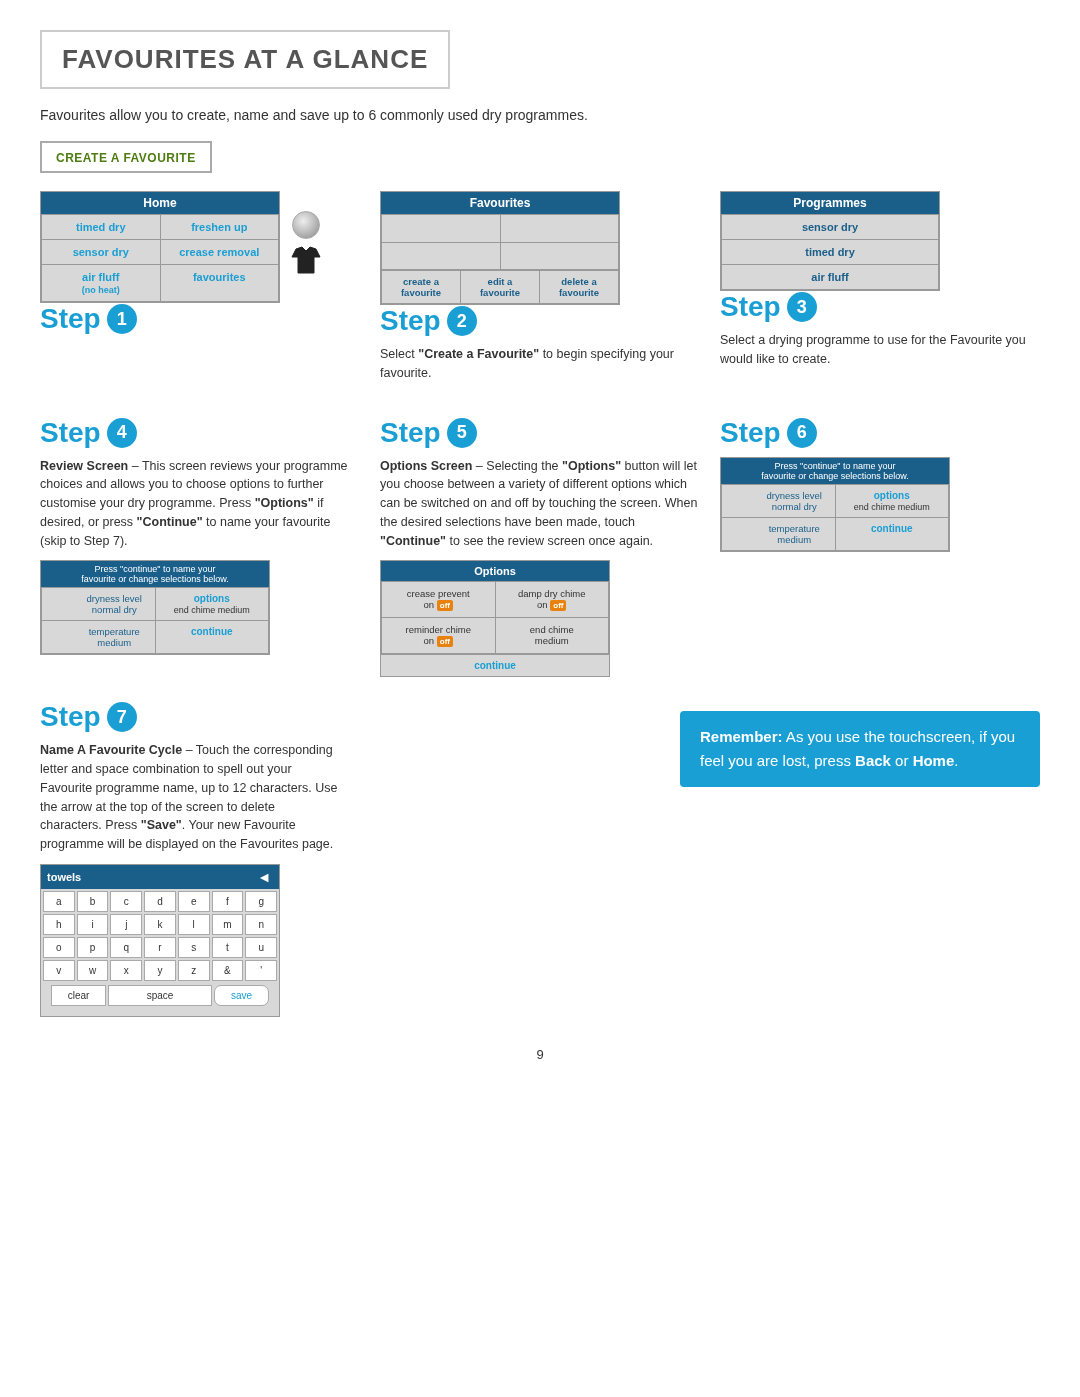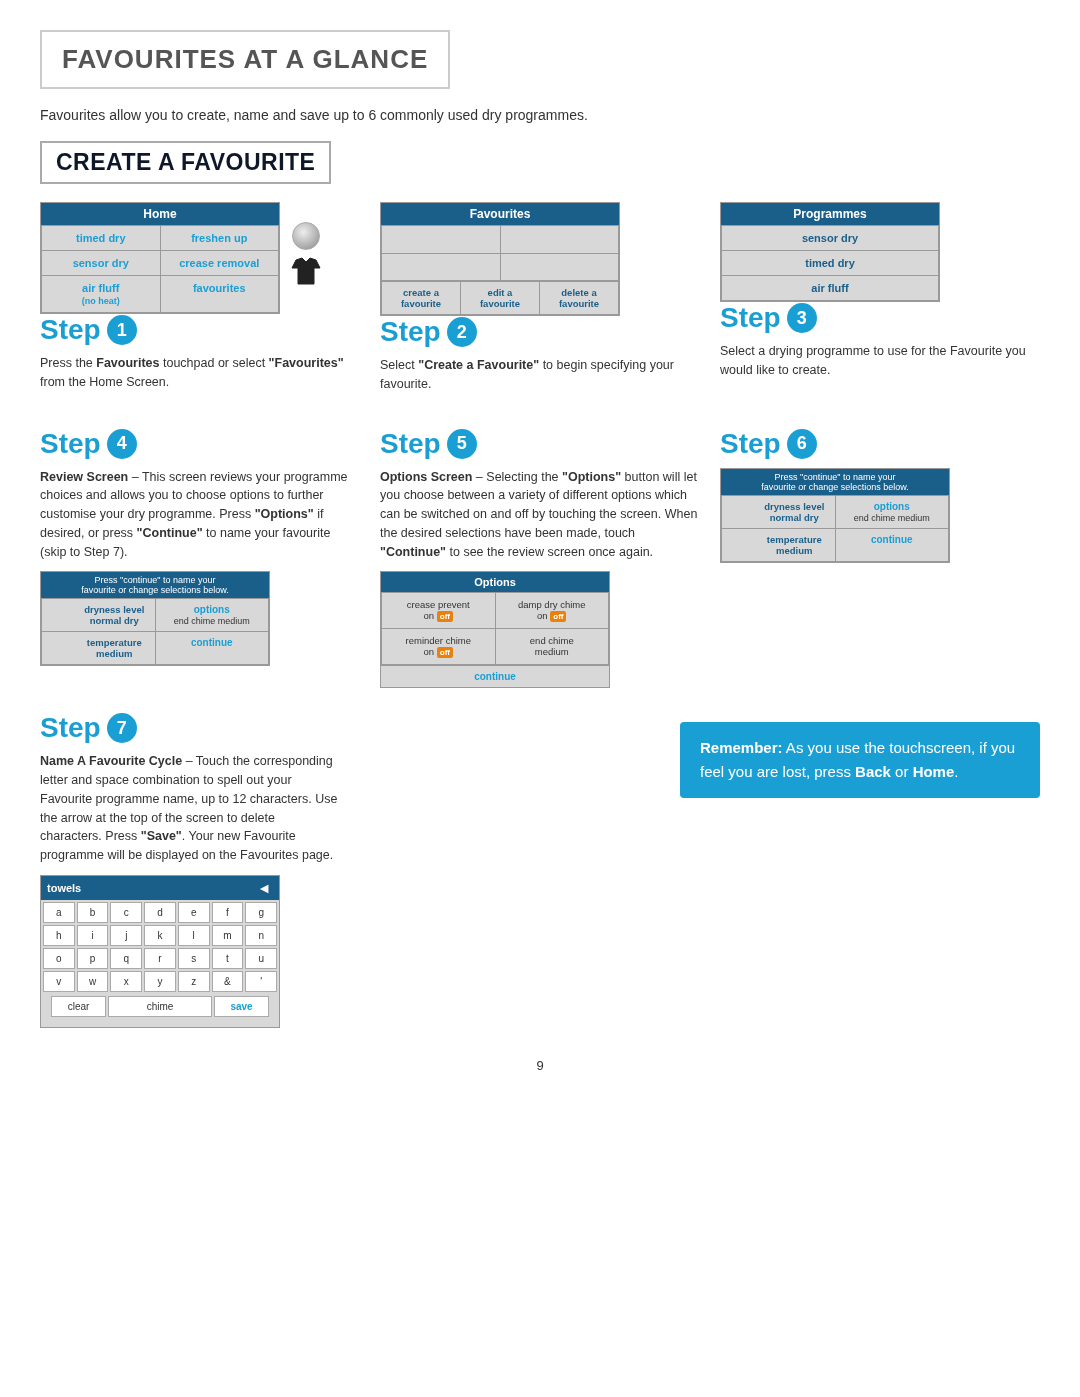--- a/index.html
+++ b/index.html
@@ -35,23 +35,23 @@
     }
 
     
     .section-header {
       border: 2px solid #aaa;
       padding: 6px 14px;
       display: inline-block;
       margin-bottom: 18px;
     }
     .section-header-title {
-      font-size: 23px;
-      font-weight: bold;
-      color: #0f172a;
+      font-size: 12px;
+      font-weight: bold;
+      color: #4d7c0f;
       text-transform: uppercase;
       letter-spacing: 0.5px;
     }
 
     
     .steps-row {
       display: flex;
       gap: 20px;
       margin-bottom: 24px;
     }
@@ -219,21 +219,21 @@
       background: #999;
       padding: 1px;
     }
     .review-cell {
       background: #d8d8d8;
       padding: 5px 4px;
       font-size: 9.5px;
       color: #333;
       text-align: center;
     }
-    .review-cell.blue-text { color: #1a5f8a; font-weight: bold; padding-left: 36px; }
+    .review-cell.blue-text { color: #1a5f8a; font-weight: normal; padding-left: 36px; }
     .review-cell.options-btn {
       background: #d8d8d8;
       color: #1a9fd4;
       font-weight: bold;
       font-size: 10px;
     }
 
     
     .options-screen {
       border: 1px solid #999;
@@ -334,21 +334,21 @@
     .key-wide {
       background: #fff;
       border: 1px solid #aaa;
       text-align: center;
       padding: 4px 2px;
       font-size: 10px;
       color: #333;
     }
     .key-clear { flex: 1; }
     .key-space { flex: 2; }
-    .key-save { flex: 1; color: #1a9fd4; font-weight: bold; }
+    .key-save { flex: 1; color: #1a9fd4; font-weight: normal; border-radius: 7px; }
 
     
     .remember-box {
       background: #1a9fd4;
       color: #fff;
       padding: 14px 20px;
       border-radius: 4px;
       font-size: 15px;
       line-height: 1.6;
       max-width: 420px;
@@ -411,23 +411,20 @@
         <div>
           <svg width="36" height="36" viewBox="0 0 36 36">
             <polygon points="8,6 4,14 10,14 10,30 26,30 26,14 32,14 28,6 22,4 18,8 14,4" fill="#222" stroke="#222" stroke-linejoin="round"></polygon>
           </svg>
         </div>
       </div>
     </div>
     <div class="step-label">
       <span>Step</span>
       <span class="step-number-circle">1</span>
-    </div>
-    <div class="step-desc">
-      Press the <b>Favourites</b> touchpad or select <b>"Favourites"</b> from the Home Screen.
     </div>
   </div>
 
   <div class="step-col">
 
     <div class="fav-screen">
       <div class="fav-screen-header">Favourites</div>
       <div class="fav-screen-slots">
         <div class="fav-slot"></div>
         <div class="fav-slot"></div>
@@ -583,21 +580,21 @@
           <div class="key">w</div>
           <div class="key">x</div>
           <div class="key">y</div>
           <div class="key">z</div>
           <div class="key">&amp;</div>
           <div class="key">'</div>
         </div>
       </div>
       <div class="keyboard-bottom-row">
         <div class="key-wide key-clear">clear</div>
-        <div class="key-wide key-space">chime</div>
+        <div class="key-wide key-space">space</div>
         <div class="key-wide key-save">save</div>
       </div>
     </div>
   </div>
 
   <div style="flex:1;"></div>
 
   <div style="flex:1.2;display:flex;align-items:flex-end;">
     <div class="remember-box">
       <b>Remember:</b> As you use the touchscreen, if you feel you are lost, press <b>Back</b> or <b>Home</b>.

